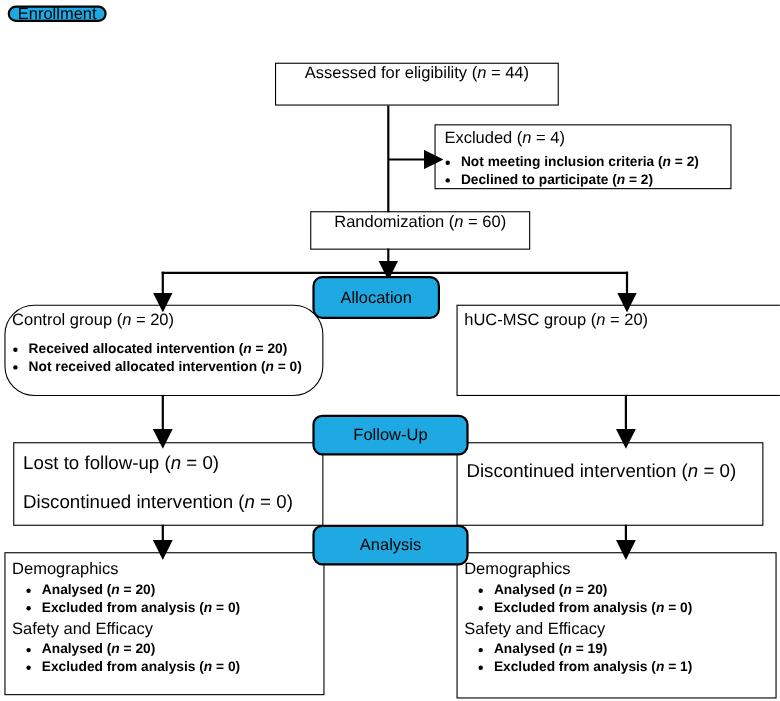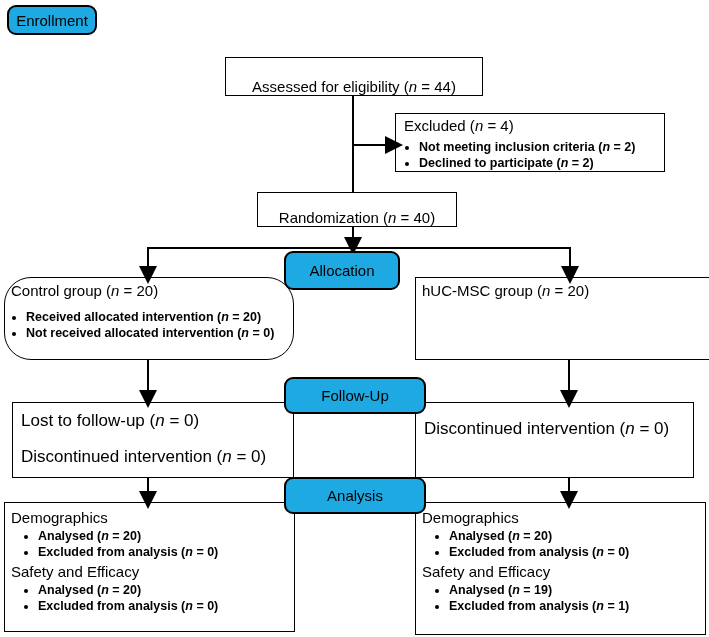--- a/index.html
+++ b/index.html
@@ -14,22 +14,23 @@
     background: #ffffff;
     overflow: hidden;
   }
   .fbox {
     position: absolute;
     background: #fff;
     border: 1.5px solid #000;
     z-index: 2;
   }
   .centered {
-    display: flex; align-items: flex-end; justify-content: center;
+    display: flex; align-items: flex-start; justify-content: center;
     font-size: 15px;
+    margin-left: 25px;
   }
   .badge {
     position: absolute;
     background: var(--badge-blue);
     border: 2px solid #000;
     border-radius: 9px;
     display: flex; align-items: center; justify-content: center;
     font-size: 15px;
     z-index: 4;
   }
@@ -78,21 +79,21 @@
     <line x1="353" y1="226" x2="353" y2="239" stroke="#000" stroke-width="2" marker-end="url(#arrw)"></line>
     <line x1="147" y1="248" x2="571" y2="248" stroke="#000" stroke-width="2"></line>
     <line x1="148" y1="247" x2="148" y2="268" stroke="#000" stroke-width="2" marker-end="url(#arrw)"></line>
     <line x1="570" y1="247" x2="570" y2="268" stroke="#000" stroke-width="2" marker-end="url(#arrw)"></line>
     <line x1="148" y1="359" x2="148" y2="392" stroke="#000" stroke-width="2" marker-end="url(#arrw)"></line>
     <line x1="569" y1="359" x2="569" y2="392" stroke="#000" stroke-width="2" marker-end="url(#arrw)"></line>
     <line x1="148" y1="477" x2="148" y2="493" stroke="#000" stroke-width="2" marker-end="url(#arrw)"></line>
     <line x1="569" y1="477" x2="569" y2="493" stroke="#000" stroke-width="2" marker-end="url(#arrw)"></line>
   </svg>
 
-  <div class="badge" style="left:7px; top:5px; width:90px; height:30px;">
+  <div class="badge" style="left:7px; top:5px; width:90px; height:15px;">
     <span>Enrollment</span>
   </div>
 
   <div class="badge" style="left:284px; top:251px; width:116px; height:39px;">
     <span>Allocation</span>
   </div>
 
   <div class="badge" style="left:284px; top:377px; width:142px; height:37px;">
     <span>Follow-Up</span>
   </div>
@@ -107,21 +108,21 @@
 
   <div class="fbox pad-excl" style="left:395px; top:113px; width:270px; height:59px;">
     <div class="boxtitle"><span>Excluded (</span><span class="nv">n</span><span> = 4)</span></div>
     <ul class="blist">
       <li><span>Not meeting inclusion criteria (</span><span class="nv">n</span><span> = 2)</span></li>
       <li><span>Declined to participate (</span><span class="nv">n</span><span> = 2)</span></li>
     </ul>
   </div>
 
   <div class="fbox centered" style="left:257px; top:192px; width:200px; height:35px;">
-    <span><span>Randomization (</span><span class="nv">n</span><span> = 40)</span></span>
+    <span><span>Randomization (</span><span class="nv">n</span><span> = 60)</span></span>
   </div>
 
   <div class="fbox pad-group" style="left:4px; top:277px; width:290px; height:83px;border-radius:27px;">
     <div class="boxtitle"><span>Control group (</span><span class="nv">n</span><span> = 20)</span></div>
     <ul class="blist">
       <li><span>Received allocated intervention (</span><span class="nv">n</span><span> = 20)</span></li>
       <li><span>Not received allocated intervention (</span><span class="nv">n</span><span> = 0)</span></li>
     </ul>
   </div>
 

